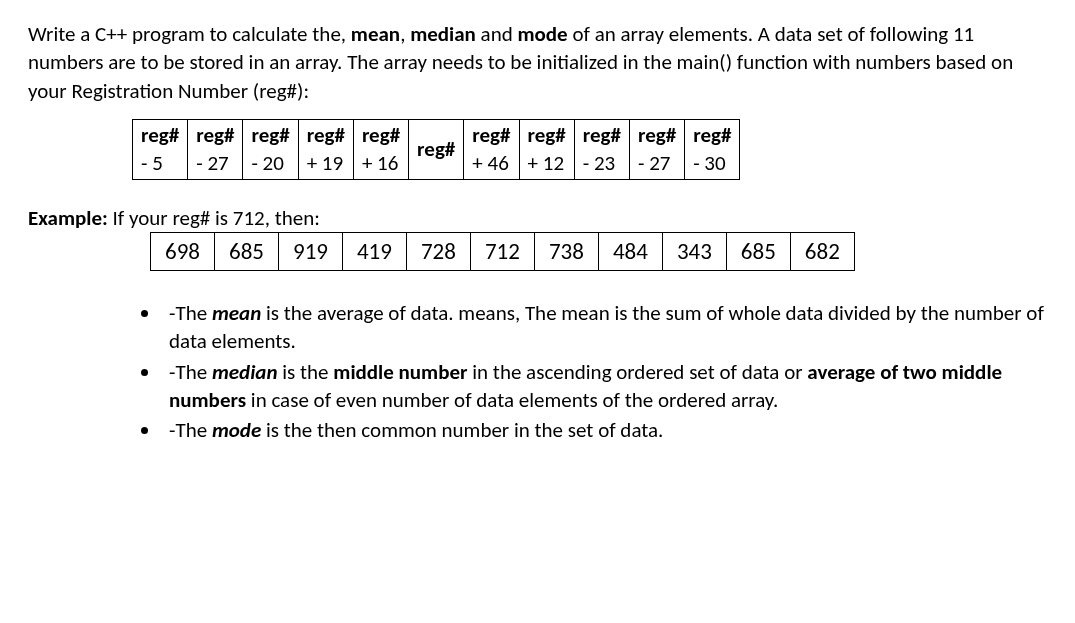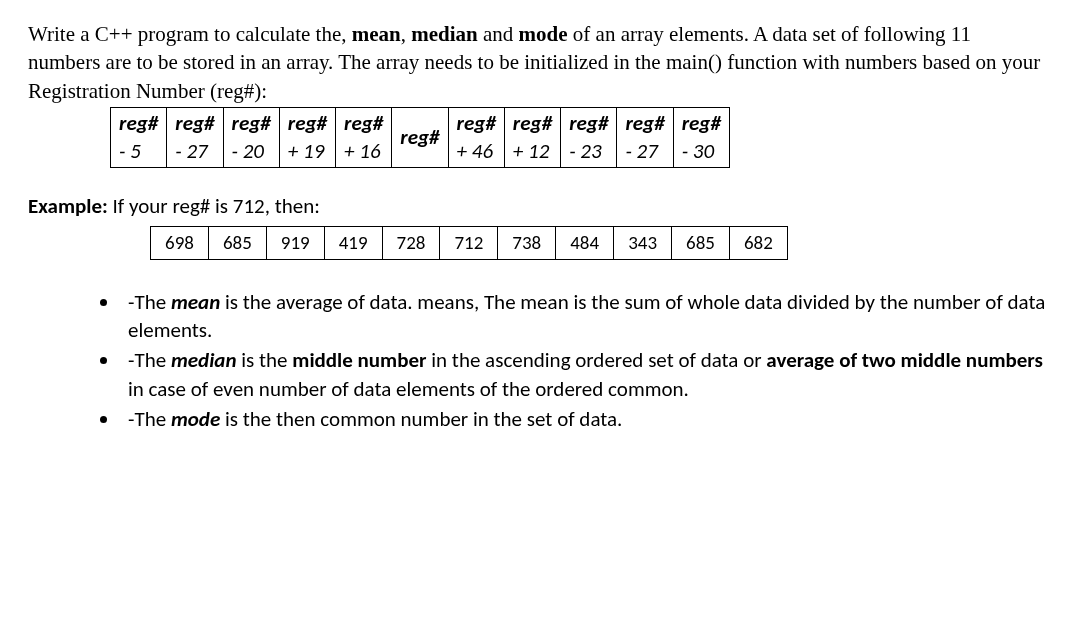--- a/index.html
+++ b/index.html
@@ -6,70 +6,69 @@
     margin: 0;
     padding: 20px 28px;
     font-family: Calibri, Arial, sans-serif;
     font-size: 21px;
     color: #000;
     line-height: 1.35;
     width: 1075px;
     box-sizing: border-box;
   }
   .intro {
-    margin-bottom: 4px;
-    font-family: Liberation Serif, serif;
+    margin-bottom: 16px;
   }
   .b { font-weight: bold; }
   .i { font-style: italic; }
   table {
     border-collapse: collapse;
     margin: 0;
   }
   table td {
     border: 1px solid #000;
     padding: 1px 8px;
     vertical-align: top;
     white-space: nowrap;
   }
   .table1-wrap {
-    margin-left: 82px;
+    margin-left: 104px;
     margin-top: -2px;
-    font-style: italic;
   }
   .table1 td {
     text-align: left;
   }
   .cell-top {
     display: block;
     font-weight: bold;
   }
   .cell-bot {
     display: block;
   }
   .example-label {
     margin-top: 24px;
-    margin-bottom: 6px;
+    margin-bottom: 0;
   }
   .table2-wrap {
     margin-left: 122px;
   }
   .table2 td {
     padding: 3px 14px;
-    font-size: 19px;
+    font-size: 23px;
     margin-left: 36px;
   }
   ul {
     margin-top: 28px;
     padding-left: 92px;
     list-style: disc;
   }
   li {
     padding-left: 8px;
     margin-bottom: 2px;
+    margin-left: 41px;
   }
 </style>
 </head>
 <body>
 
 <div class="intro">
   <span>Write a C++ program to calculate the, </span><span class="b">mean</span><span>, </span><span class="b">median</span><span> and </span><span class="b">mode</span><span> of an array elements. A data set of following 11 numbers are to be stored in an array. The array needs to be initialized in the main() function with numbers based on your Registration Number (reg#):</span>
 </div>
 
 <div class="table1-wrap">
@@ -144,18 +143,18 @@
   </tr>
 </tbody>
     </table>
 </div>
 
 <ul>
   <li>
     <span>-The </span><span class="b i">mean</span><span> is the average of data. means, The mean is the sum of whole data divided by the number of data elements.</span>
   </li>
   <li>
-    <span>-The </span><span class="b i">median</span><span> is the </span><span class="b">middle number</span><span> in the ascending ordered set of data or </span><span class="b">average of two middle numbers</span><span> in case of even number of data elements of the ordered common.</span>
+    <span>-The </span><span class="b i">median</span><span> is the </span><span class="b">middle number</span><span> in the ascending ordered set of data or </span><span class="b">average of two middle numbers</span><span> in case of even number of data elements of the ordered array.</span>
   </li>
   <li>
     <span>-The </span><span class="b i">mode</span><span> is the then common number in the set of data.</span>
   </li>
 </ul>
 
 </body></html>

